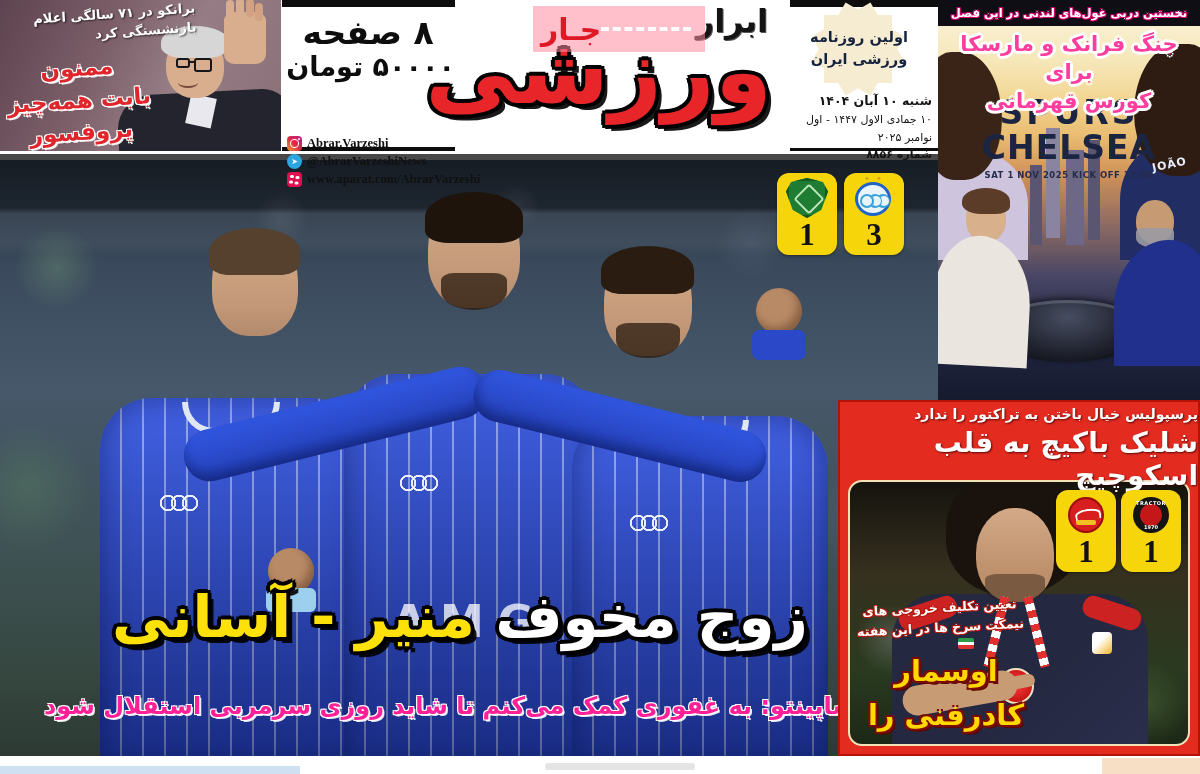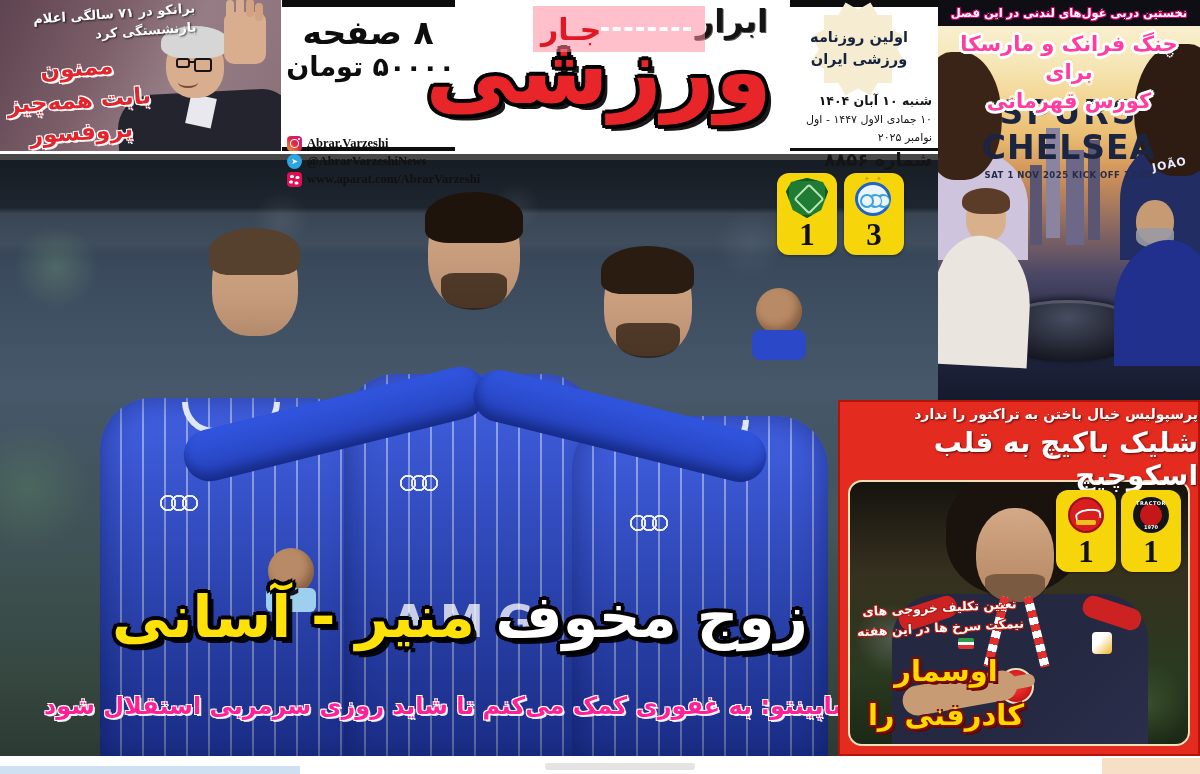--- a/index.html
+++ b/index.html
@@ -65,21 +65,21 @@
 
   
   .datecol { left:790px; top:7px; width:148px; height:141px; background:#fff; z-index:2; }
   .burst { left:12px; top:4px; width:114px; height:76px; }
   .burst i { position:absolute; left:22px; top:4px; width:68px; height:68px; background:#f6ecd1; display:block; }
   .burst i:nth-child(1){ transform:rotate(0deg);} .burst i:nth-child(2){ transform:rotate(30deg);} .burst i:nth-child(3){ transform:rotate(60deg);}
   .burst-txt { position:absolute; left:0; top:16px; width:114px; font-size:14.5px; font-weight:bold; color:#16233f; text-align:center; line-height:1.5; direction:rtl; }
   .dates { left:0; top:84px; width:142px; text-align:right; direction:rtl; color:#141414; }
   .dt1 { font-size:12.5px; font-weight:bold; line-height:1.6; }
   .dt2 { font-size:11px; line-height:1.6; }
-  .dt3 { font-size:18px; font-weight:bold; line-height:1.6; }
+  .dt3 { font-size:11px; font-weight:bold; line-height:1.6; }
 
   
   .poster { left:938px; top:0; width:262px; height:400px; overflow:hidden;
     background:linear-gradient(180deg,#f9efcf 26px,#f6e7b8 62px,#f3d694 98px,#eabd72 135px,#cf9158 175px,#8d6a62 225px,#4a4766 275px,#232743 335px,#151a2e 100%); }
   .po-kick { left:0; top:0; width:262px; height:26px; background:#0e0e14; color:#fff; font-size:11.5px; font-weight:bold; line-height:26px; z-index:6; }
   .po-h1 { left:0; top:30px; width:262px; font-size:21px; font-weight:bold; color:#ff3d9e; line-height:1.35; z-index:6; }
   .po-teams { left:0; top:96px; width:262px; color:#1b2440; font-weight:bold; z-index:5; }
   .po-t1 { font-size:33px; letter-spacing:3px; line-height:1.05; }
   .po-t2 { font-size:33px; letter-spacing:1px; line-height:1.05; }
   .po-info { left:0; top:170px; width:262px; font-size:8.5px; font-weight:bold; color:#252c4a; letter-spacing:.5px; z-index:5; }

